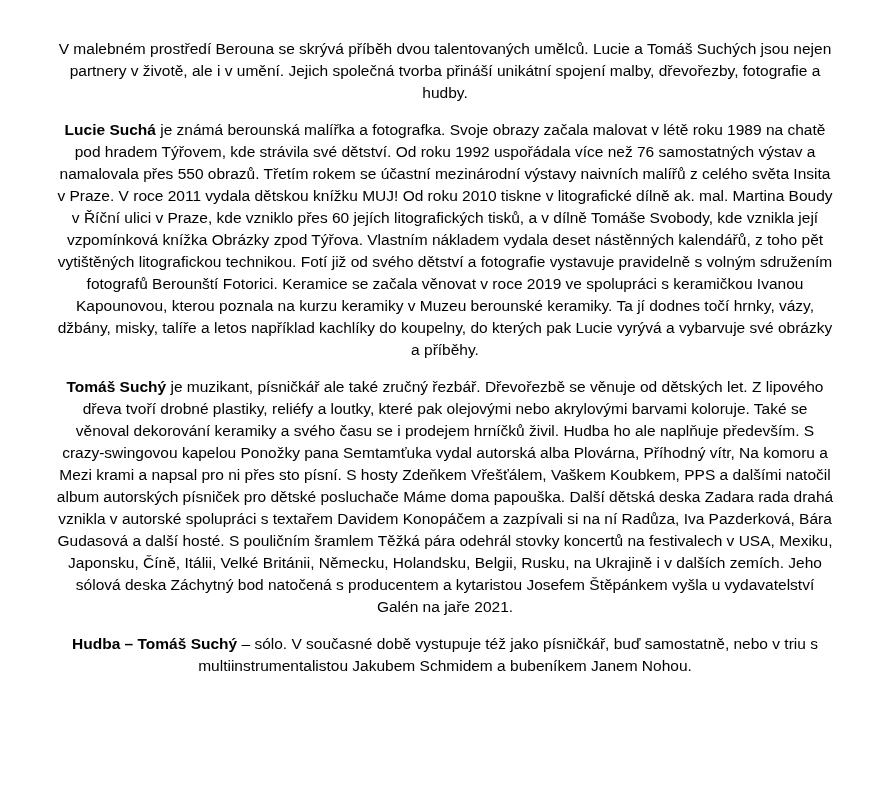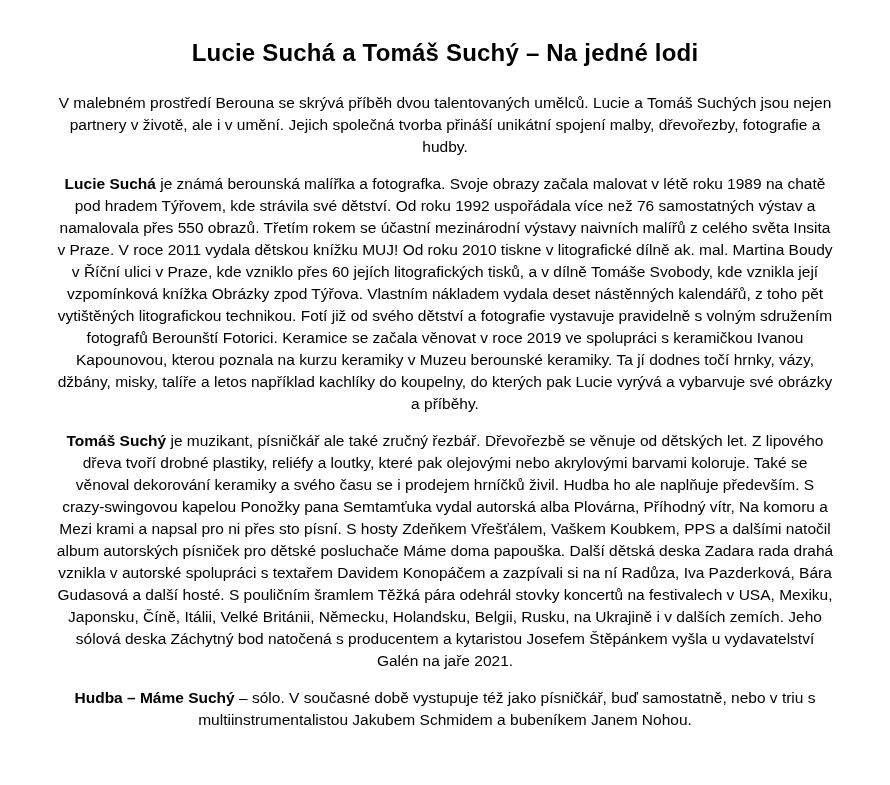--- a/index.html
+++ b/index.html
@@ -32,24 +32,23 @@
     margin: 0 auto 15px auto;
     max-width: 782px;
   }
   .doc-body p span.b { font-weight: 700; }
   .doc-body p span.i { }
 </style>
 </head>
 <body>
 
 <main class="page">
-  <h1 class="doc-title">Lucie Suchá a Tomáš Suchý – Na jedné lodi</h1>
 
   <section class="doc-body">
     <p><span>V malebném prostředí Berouna se skrývá příběh dvou talentovaných umělců. Lucie a Tomáš Suchých jsou nejen partnery v životě, ale i v umění. Jejich společná tvorba přináší unikátní spojení malby, dřevořezby, fotografie a hudby.</span></p>
 
     <p><span class="b">Lucie Suchá</span><span> je známá berounská malířka a fotografka. Svoje obrazy začala malovat v létě roku 1989 na chatě pod hradem Týřovem, kde strávila své dětství. Od roku 1992 uspořádala více než 76 samostatných výstav a namalovala přes 550 obrazů. Třetím rokem se účastní mezinárodní výstavy naivních malířů z celého světa Insita v Praze. V roce 2011 vydala dětskou knížku </span><span class="i">MUJ!</span><span> Od roku 2010 tiskne v litografické dílně ak. mal. Martina Boudy v Říční ulici v Praze, kde vzniklo přes 60 jejích litografických tisků, a v dílně Tomáše Svobody, kde vznikla její vzpomínková knížka </span><span class="i">Obrázky zpod Týřova.</span><span> Vlastním nákladem vydala deset nástěnných kalendářů, z toho pět vytištěných litografickou technikou. Fotí již od svého dětství a fotografie vystavuje pravidelně s volným sdružením fotografů Berounští Fotorici. Keramice se začala věnovat v roce 2019 ve spolupráci s keramičkou Ivanou Kapounovou, kterou poznala na kurzu keramiky v Muzeu berounské keramiky. Ta jí dodnes točí hrnky, vázy, džbány, misky, talíře a letos například kachlíky do koupelny, do kterých pak Lucie vyrývá a vybarvuje své obrázky a příběhy.</span></p>
 
     <p><span class="b">Tomáš Suchý</span><span> je muzikant, písničkář ale také zručný řezbář. Dřevořezbě se věnuje od dětských let. Z lipového dřeva tvoří drobné plastiky, reliéfy a loutky, které pak olejovými nebo akrylovými barvami koloruje. Také se věnoval dekorování keramiky a svého času se i prodejem hrníčků živil. Hudba ho ale naplňuje především. S  crazy-swingovou kapelou Ponožky pana Semtamťuka vydal autorská alba </span><span class="i">Plovárna, Příhodný vítr, Na komoru a Mezi krami</span><span> a napsal pro ni přes sto písní. S hosty Zdeňkem Vřešťálem, Vaškem Koubkem, PPS a dalšími natočil album autorských písniček pro dětské posluchače </span><span class="i">Máme doma papouška.</span><span> Další dětská deska </span><span class="i">Zadara rada drahá</span><span> vznikla v autorské spolupráci s textařem Davidem Konopáčem a zazpívali si na ní Radůza, Iva Pazderková, Bára Gudasová a další hosté. S pouličním šramlem Těžká pára  odehrál stovky koncertů na festivalech v USA, Mexiku, Japonsku, Číně, Itálii, Velké Británii, Německu, Holandsku, Belgii, Rusku, na Ukrajině i v dalších zemích. Jeho sólová deska </span><span class="i">Záchytný bod</span><span> natočená s producentem a kytaristou Josefem Štěpánkem vyšla u vydavatelství Galén na jaře 2021.</span></p>
 
-    <p><span class="b">Hudba – Máme Suchý</span><span> – sólo. V současné době vystupuje též jako písničkář, buď samostatně, nebo v triu s multiinstrumentalistou Jakubem Schmidem a bubeníkem Janem Nohou.</span></p>
+    <p><span class="b">Hudba – Tomáš Suchý</span><span> – sólo. V současné době vystupuje též jako písničkář, buď samostatně, nebo v triu s multiinstrumentalistou Jakubem Schmidem a bubeníkem Janem Nohou.</span></p>
   </section>
 </main>
 
 </body></html>

